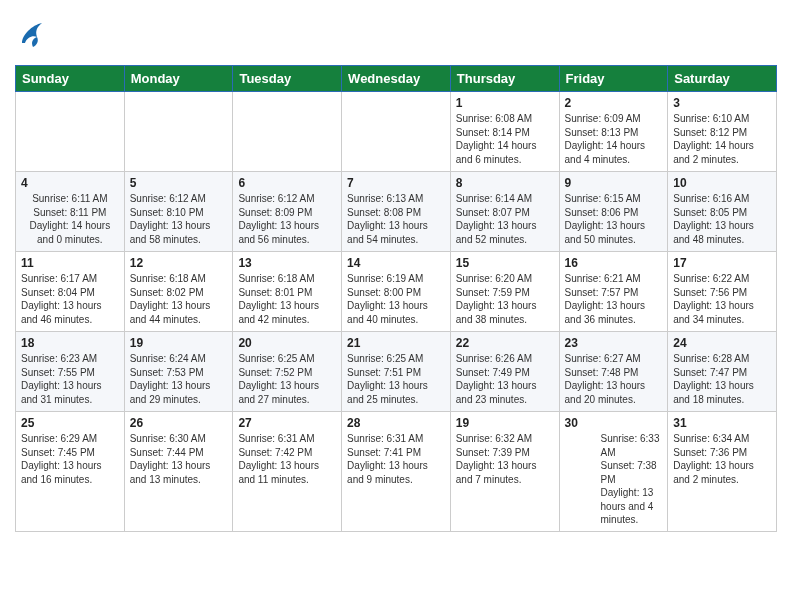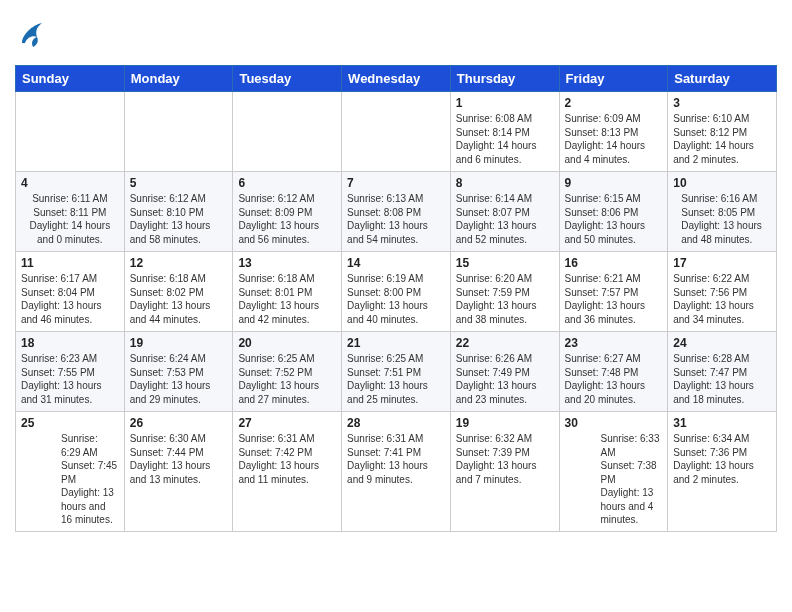--- a/index.html
+++ b/index.html
@@ -56,21 +56,21 @@
       font-size: 14px;
       color: #444;
       margin-top: 2px;
     }
     .calendar-table {
       width: 100%;
       border-collapse: collapse;
       table-layout: fixed;
     }
     .calendar-table th {
-      background-color: #1d4ed8;
+      background-color: #15803d;
       color: #fff;
       text-align: left;
       padding: 5px 6px;
       font-size: 13px;
       font-weight: bold;
       border: 1px solid #2a6bb5;
     }
     .calendar-table td {
       vertical-align: top;
       border: 1px solid #ccc;
@@ -214,21 +214,21 @@
           <div class="cell-content">
             <div class="day-num">9</div>
             <div class="cell-text" style="white-space: pre-line;">Sunrise: 6:15 AM
 Sunset: 8:06 PM
 Daylight: 13 hours and 50 minutes.</div>
           </div>
         </td>
         <td>
           <div class="cell-content">
             <div class="day-num">10</div>
-            <div class="cell-text" style="white-space: pre-line; margin-left: 8px;">Sunrise: 6:16 AM
+            <div class="cell-text" style="white-space: pre-line;">Sunrise: 6:16 AM
 Sunset: 8:05 PM
 Daylight: 13 hours and 48 minutes.</div>
           </div>
         </td>
       </tr>
       <tr>
         <td>
           <div class="cell-content">
             <div class="day-num">11</div>
             <div class="cell-text" style="white-space: pre-line;">Sunrise: 6:17 AM
@@ -340,21 +340,21 @@
             <div class="cell-text" style="white-space: pre-line;">Sunrise: 6:28 AM
 Sunset: 7:47 PM
 Daylight: 13 hours and 18 minutes.</div>
           </div>
         </td>
       </tr>
       <tr>
         <td>
           <div class="cell-content">
             <div class="day-num">25</div>
-            <div class="cell-text" style="white-space: pre-line; margin-left: 40px;">Sunrise: 6:29 AM
+            <div class="cell-text" style="white-space: pre-line;">Sunrise: 6:29 AM
 Sunset: 7:45 PM
 Daylight: 13 hours and 16 minutes.</div>
           </div>
         </td>
         <td>
           <div class="cell-content">
             <div class="day-num">26</div>
             <div class="cell-text" style="white-space: pre-line;">Sunrise: 6:30 AM
 Sunset: 7:44 PM
 Daylight: 13 hours and 13 minutes.</div>

